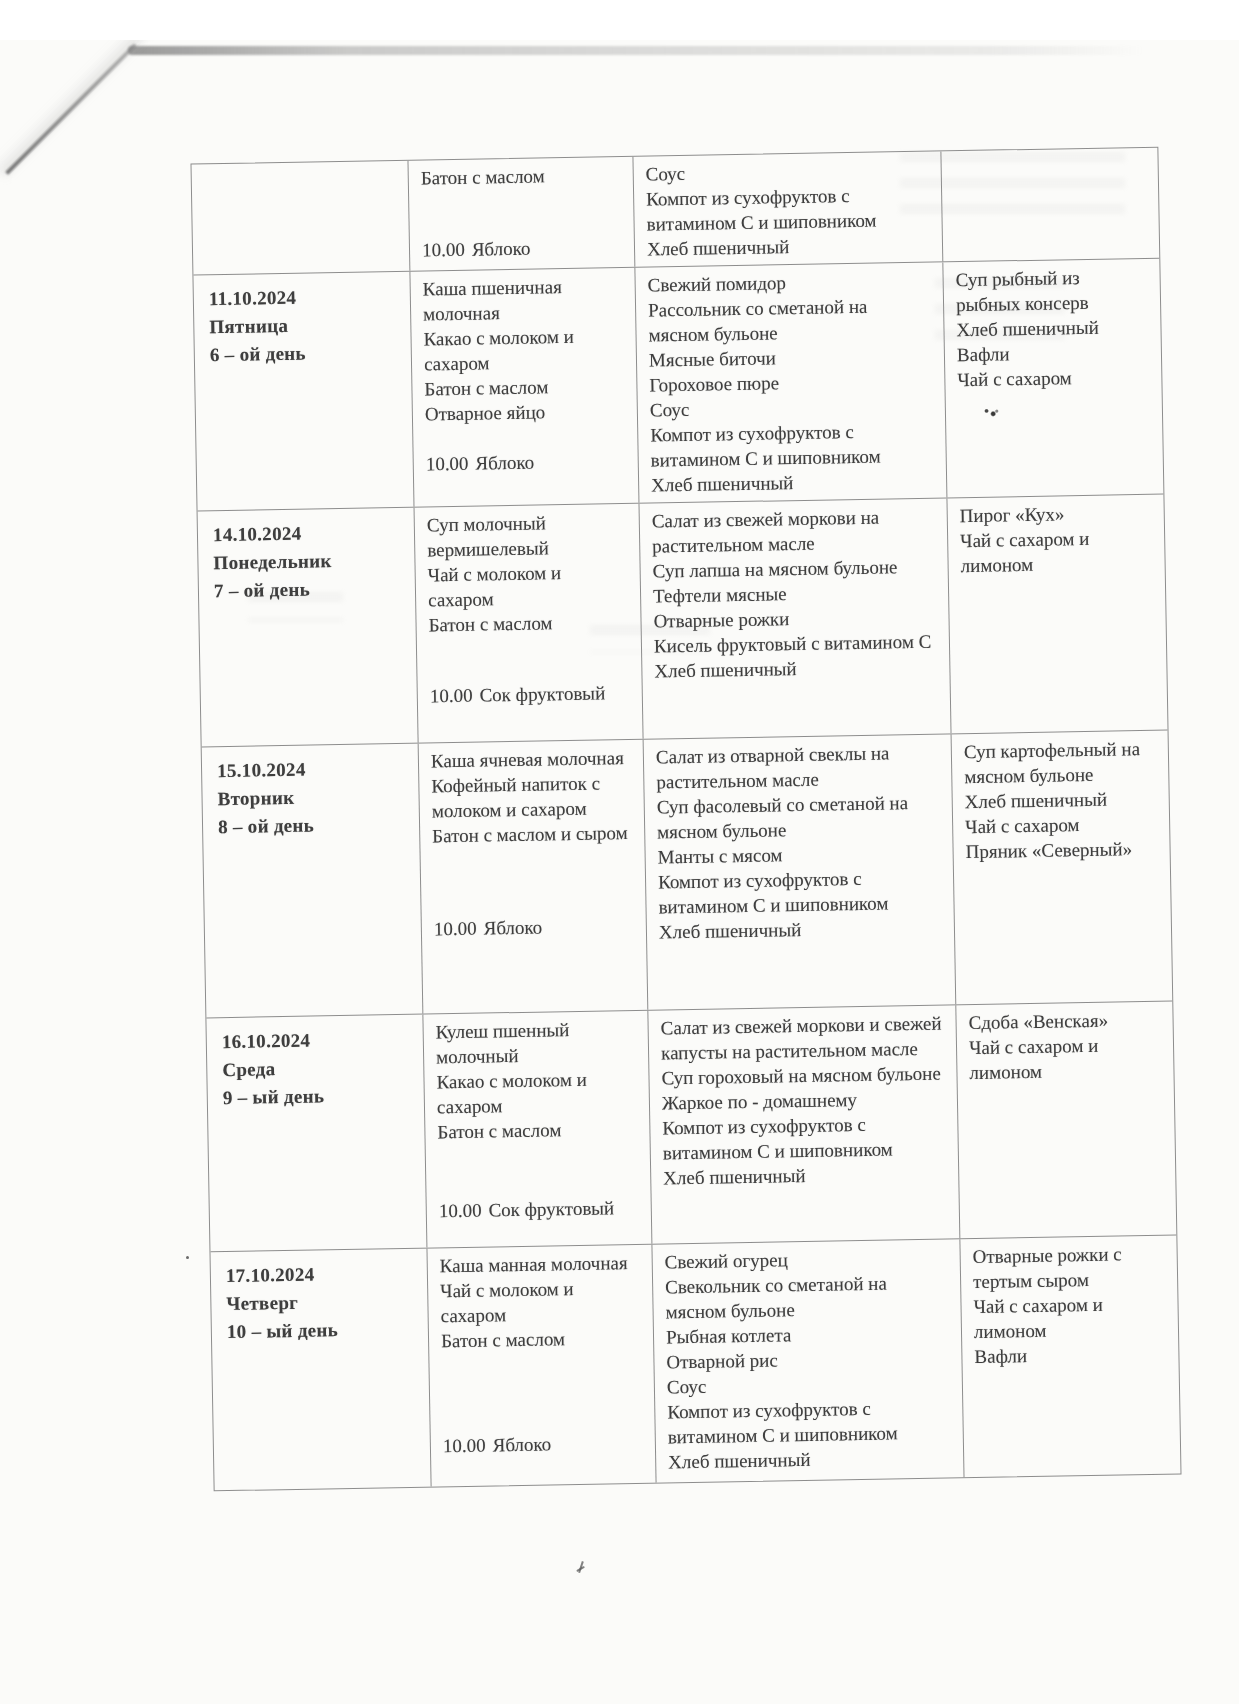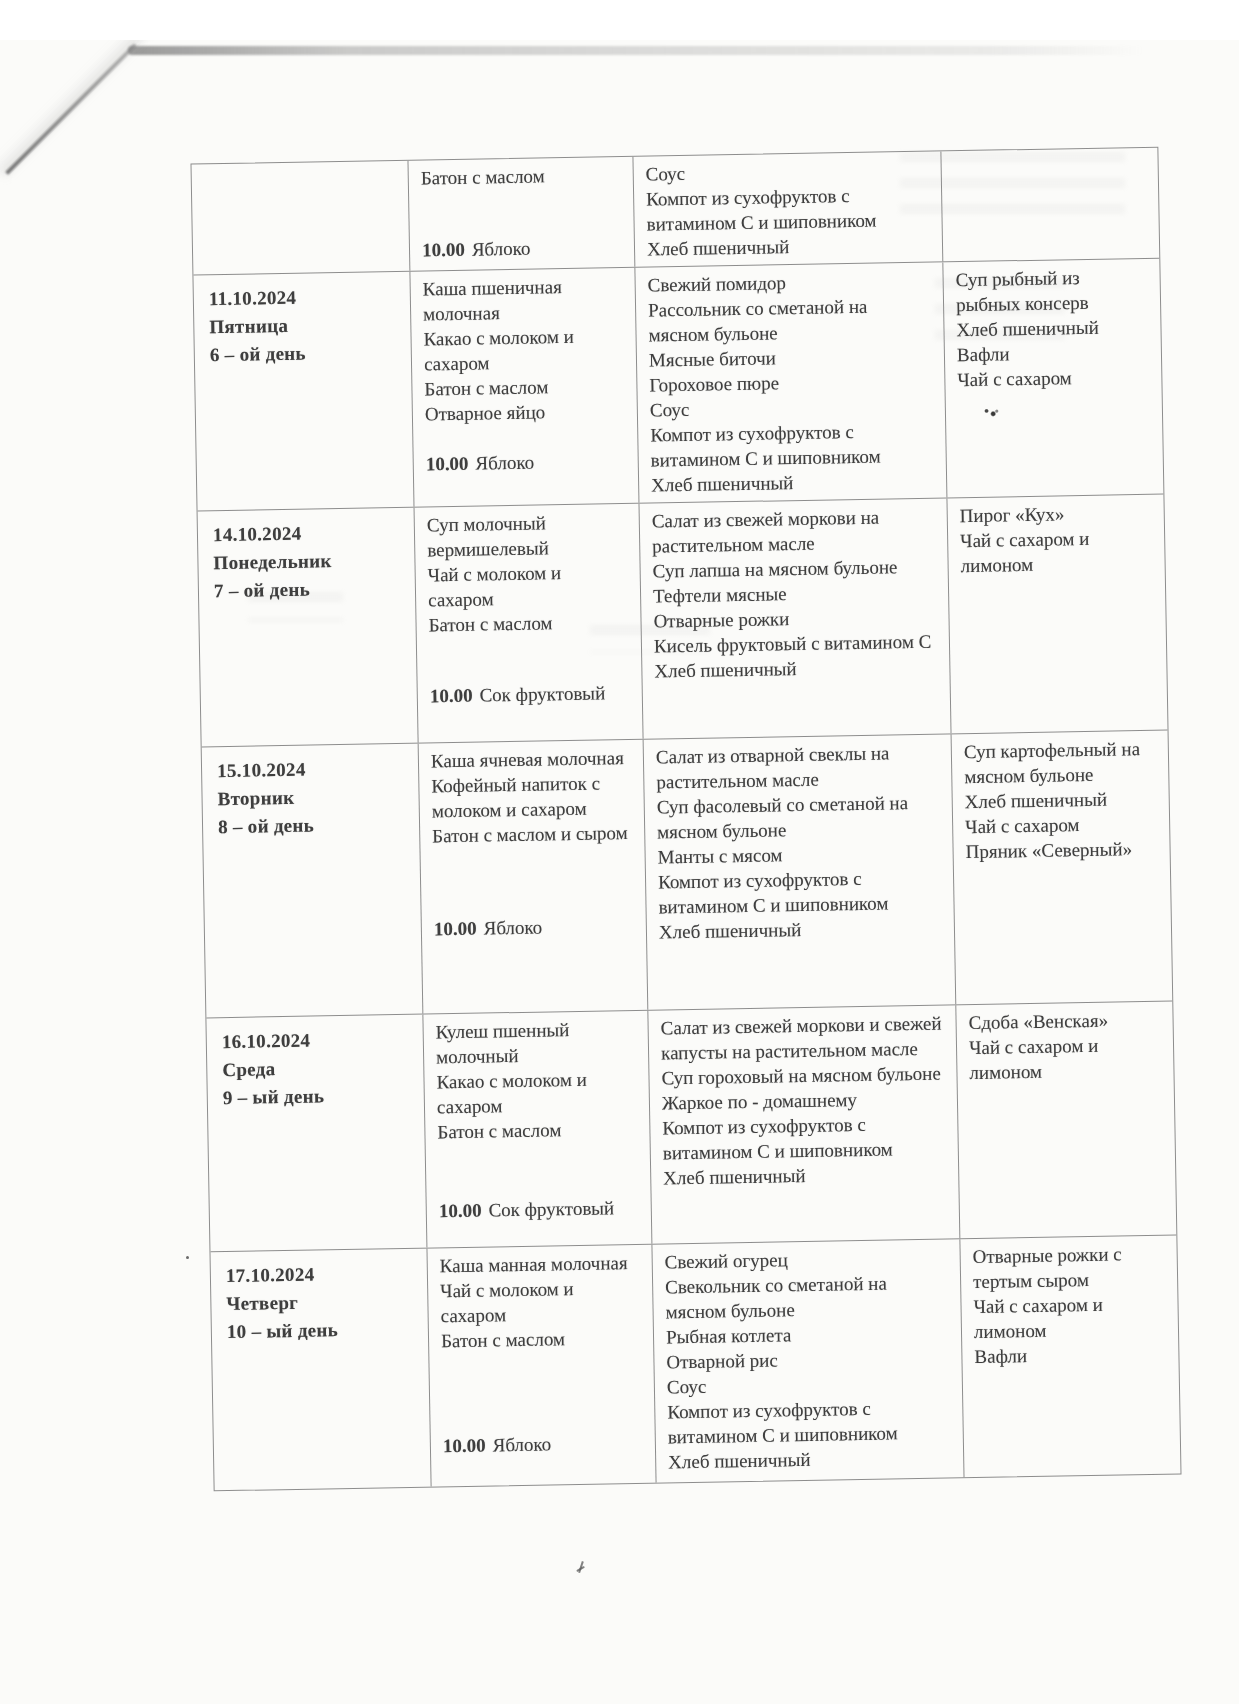--- a/index.html
+++ b/index.html
@@ -87,21 +87,21 @@
   .c-afternoon{width:217px;}
   .r0{height:110px;}
   .r1{height:235px;}
   .r2{height:235px;}
   .r3{height:270px;}
   .r4{height:233px;}
   .r5{height:238px;}
   .date-line{font-weight:bold;line-height:28px;letter-spacing:.3px;}
   .spacer{flex:1;}
   .snack{white-space:nowrap;}
-  .snack-time{font-weight:bold;margin-right:7px;}
+  .snack-time{font-weight:normal;margin-right:7px;}
   .r0 .c-breakfast{padding-bottom:8px;}
   .r1 .c-breakfast{padding-bottom:30px;}
   .r2 .c-breakfast{padding-bottom:34px;}
   .r3 .c-breakfast{padding-bottom:72px;}
   .r4 .c-breakfast{padding-bottom:24px;}
   .r5 .c-breakfast{padding-bottom:28px;}
 </style>
 </head>
 <body>
 

